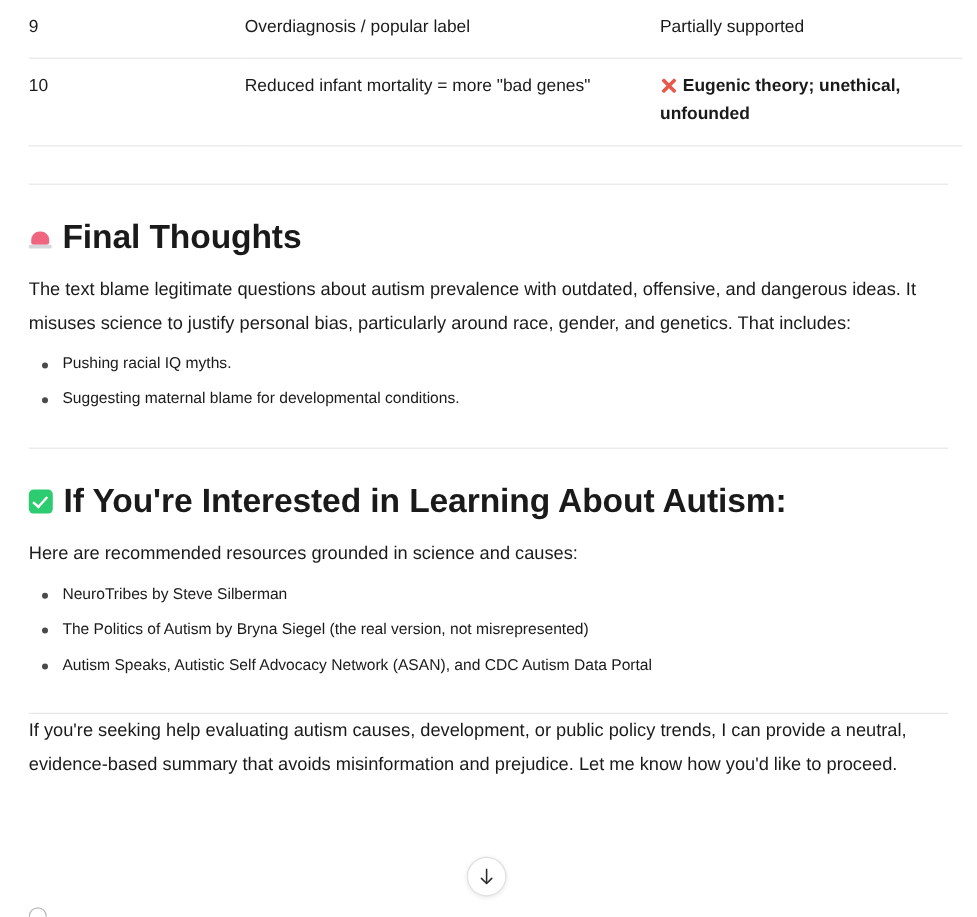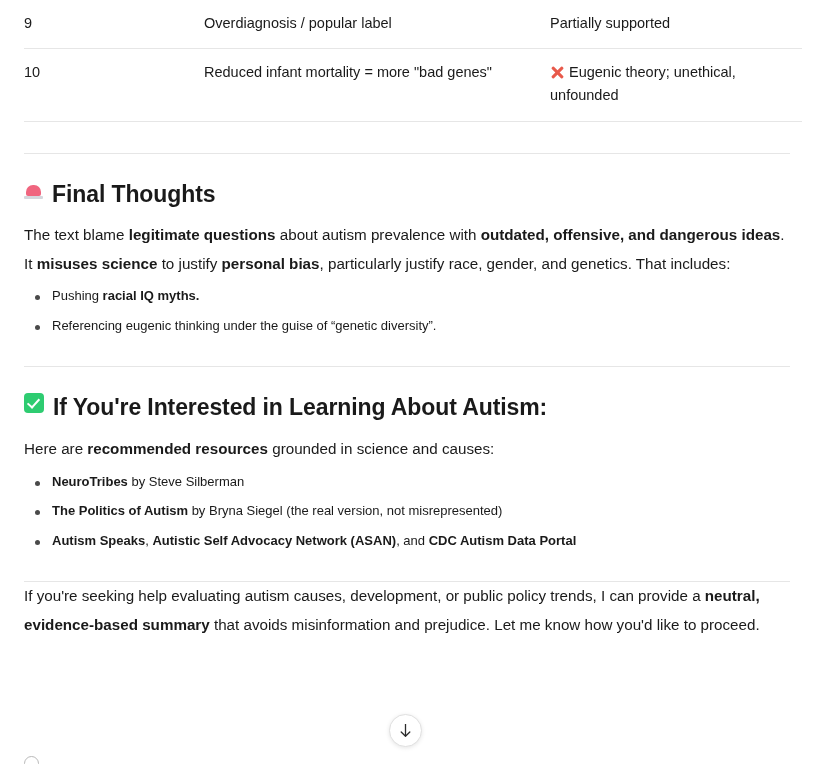--- a/index.html
+++ b/index.html
@@ -33,37 +33,37 @@
   table.claims td {
     vertical-align: top;
     padding: 12px 4px 13px 0;
     border-bottom: 1px solid #e6e6e6;
     font-size: 14.5px;
     line-height: 1.6;
   }
   td.col-num { width: 176px; }
   td.col-claim { width: 342px; margin-top: 24px; }
   td.col-verdict { width: 248px; }
-  .verdict-bold { font-weight: 400; }
+  .verdict-bold { font-weight: 700; }
 
   
   hr.sep {
     border: 0;
     border-top: 1px solid #e6e6e6;
     margin: 31px 0 0 0;
     width: 766px;
   }
 
   h2.section-title {
-    font-size: 23px;
+    font-size: 28px;
     font-weight: 700;
     letter-spacing: -0.1px;
     margin: 26px 0 12px 0;
     display: flex;
-    align-items: flex-start;
+    align-items: center;
     gap: 9px;
     line-height: 1.3;
   }
 
   p.para {
     margin: 0 0 2px 0;
     max-width: 770px;
     font-size: 15.2px;
     line-height: 1.87;
   }
@@ -82,21 +82,21 @@
   ul.bullets li::before {
     content: "";
     position: absolute;
     left: -17px;
     top: 9px;
     width: 5px;
     height: 5px;
     border-radius: 50%;
     background: #4a4a4a;
   }
-  b, strong { font-weight: 700; }
+  b, strong { font-weight: 400; }
 
   
   .check-box {
     display: inline-block;
     width: 20px;
     height: 20px;
     border-radius: 4px;
     background: #2ecc71;
     position: relative;
     vertical-align: -3px;
@@ -229,25 +229,25 @@
     </tbody>
   </table>
 
   <hr class="sep">
 
   <h2 class="section-title">
     <span class="siren"></span>
     <span>Final Thoughts</span>
   </h2>
 
-  <p class="para"><span>The text blame </span><b>legitimate questions</b><span> about autism prevalence with </span><b>outdated, offensive, and dangerous ideas</b><span>. It </span><b>misuses science</b><span> to justify </span><b>personal bias</b><span>, particularly justify race, gender, and genetics. That includes:</span></p>
+  <p class="para"><span>The text blame </span><b>legitimate questions</b><span> about autism prevalence with </span><b>outdated, offensive, and dangerous ideas</b><span>. It </span><b>misuses science</b><span> to justify </span><b>personal bias</b><span>, particularly around race, gender, and genetics. That includes:</span></p>
 
   <ul class="bullets">
     <li><span>Pushing </span><b>racial IQ myths.</b><span></span></li>
-    <li><span>Referencing eugenic thinking under the guise of “genetic diversity”.</span><b></b><span></span></li>
+    <li><span>Suggesting </span><b>maternal blame</b><span> for developmental conditions.</span></li>
   </ul>
 
   <hr class="sep">
 
   <h2 class="section-title">
     <span class="check-box"></span>
     <span>If You're Interested in Learning About Autism:</span>
   </h2>
 
   <p class="para"><span>Here are </span><b>recommended resources</b><span> grounded in science and causes:</span></p>

